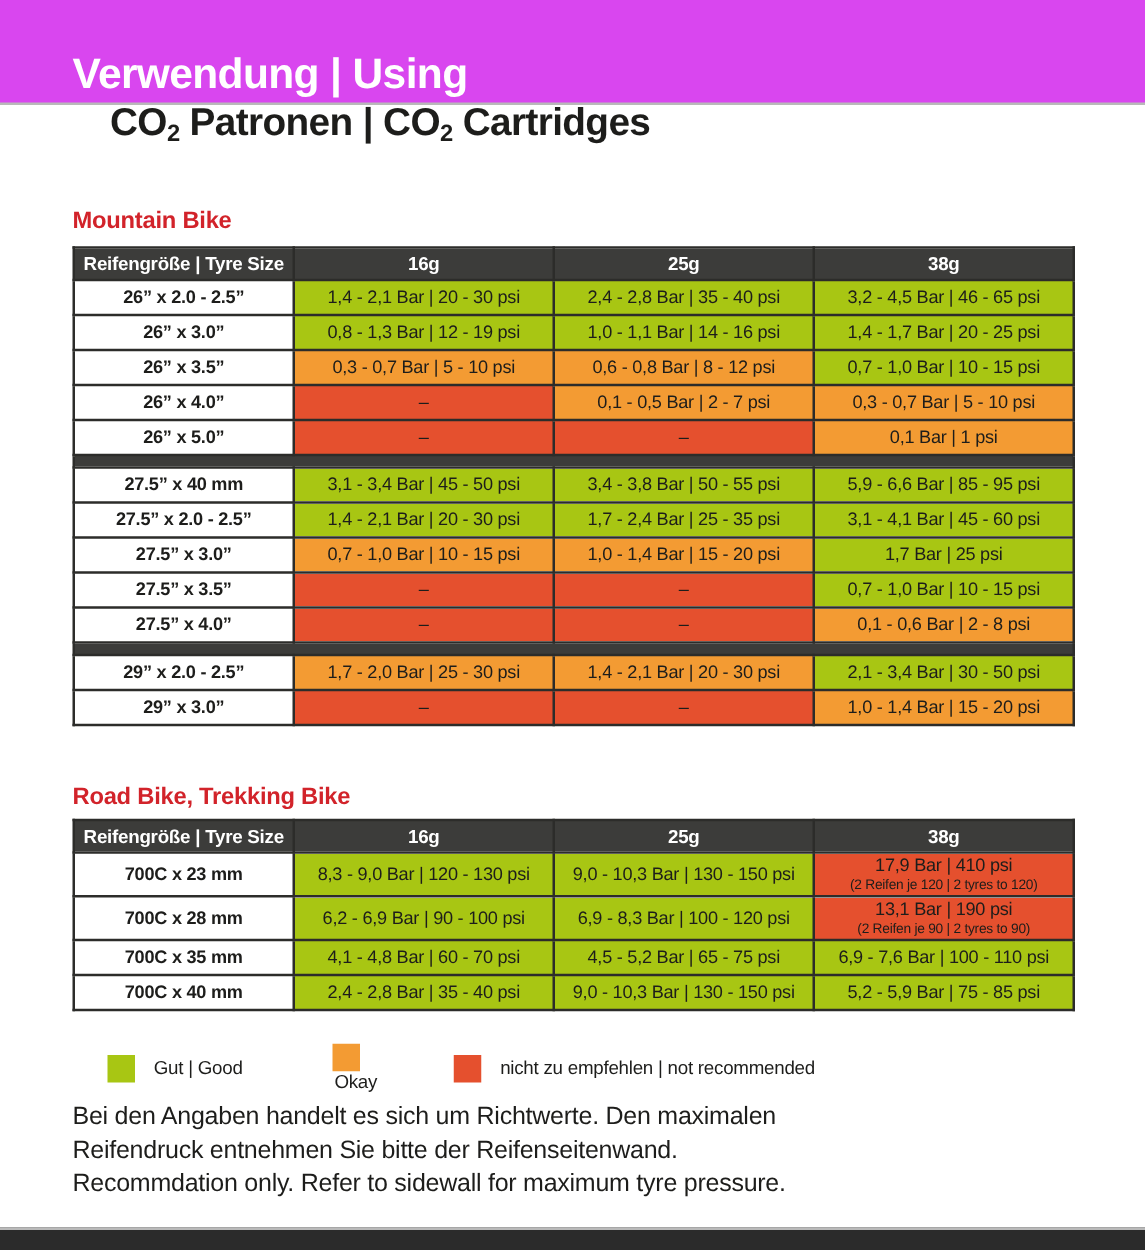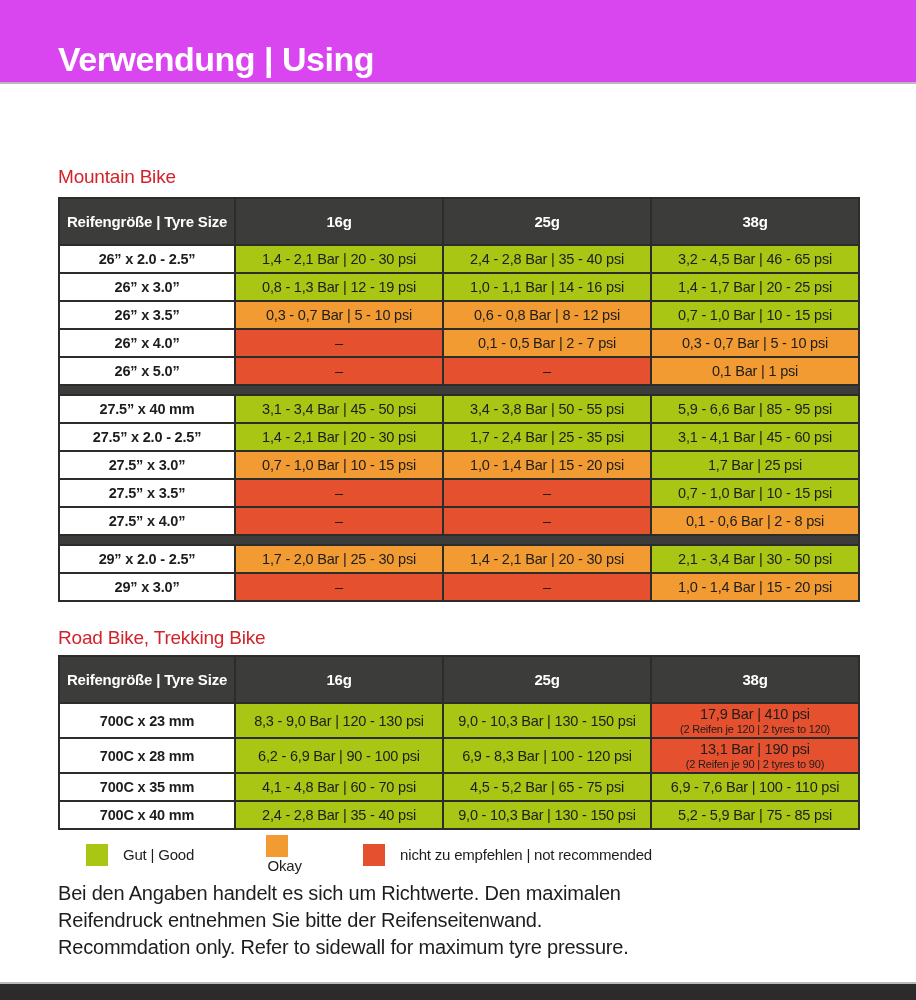--- a/index.html
+++ b/index.html
@@ -29,39 +29,39 @@
   }
 
   .subtitle {
     position: absolute; left: 88px; top: 80px;
     font-size: 31px; font-weight: bold; letter-spacing: -0.5px; white-space: nowrap;
   }
   .subtitle .sub { font-size: 19px; vertical-align: -5px; }
 
   .section-heading {
     position: absolute; left: 58px;
-    font-size: 19px; font-weight: normal; color: #d2232a; letter-spacing: -0.2px;
+    font-size: 19px; font-weight: bold; color: #d2232a; letter-spacing: -0.2px;
   }
   .heading-mountain { top: 166px; }
   .heading-road { top: 627px; }
 
   
   table.pressure {
     position: absolute; left: 58px; width: 800px;
     border-collapse: collapse; table-layout: fixed;
   }
   .table-mountain { top: 197px; }
   .table-road { top: 655px; }
   table.pressure th, table.pressure td {
     border: 2px solid #2c2c2a; text-align: center; padding: 0;
     overflow: hidden;
   }
   table.pressure th {
     background: #3c3c3a; color: #ffffff;
-    font-size: 15px; font-weight: bold; height: 47px; letter-spacing: -0.2px; margin-top: 24px;
+    font-size: 15px; font-weight: bold; height: 26px; letter-spacing: -0.2px; margin-top: 24px;
   }
   th.col-label, td.row-label { text-align: left; padding-left: 10px; }
   td.row-label { background: #ffffff; font-weight: bold; font-size: 15px; letter-spacing: -0.3px; }
   table.pressure td { height: 28px; font-size: 14.5px; letter-spacing: -0.2px; color: #1d1d1b; }
   tr.sep-row td { background: #3c3c3a; height: 10px; }
   .good { background: #a8c613; }
   .okay { background: #f39b33; }
   .bad  { background: #e5502e; }
   .cell-main { display: block; line-height: 1.25; padding-top: 1px; }
   .cell-sub  { display: block; font-size: 11px; line-height: 1.1; padding-bottom: 2px; letter-spacing: -0.2px; }
@@ -84,20 +84,21 @@
 </style>
 </head>
 <body>
 
 <div class="page">
 
   <header class="top-bar">
     <h1 class="title">Verwendung | Using</h1>
   </header>
 
+  <h2 class="subtitle"><span>CO</span><span class="sub">2</span><span> Patronen | </span><span>CO</span><span class="sub">2</span><span> Cartridges</span></h2>
 
   <h3 class="section-heading heading-mountain">Mountain Bike</h3>
 
   <table class="pressure table-mountain">
     <colgroup>
         <col style="width:176px">
         <col style="width:208px">
         <col style="width:208px">
         <col style="width:208px">
       </colgroup>

